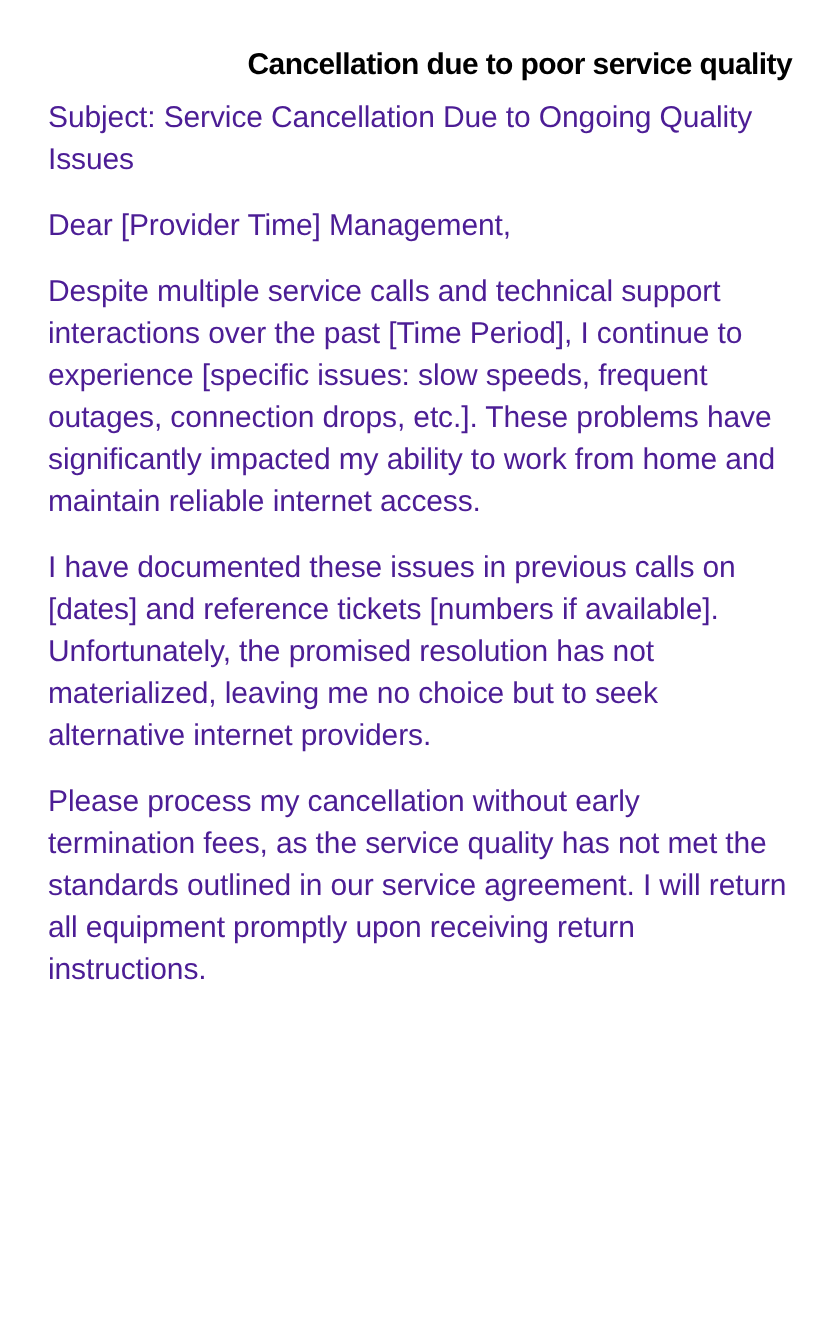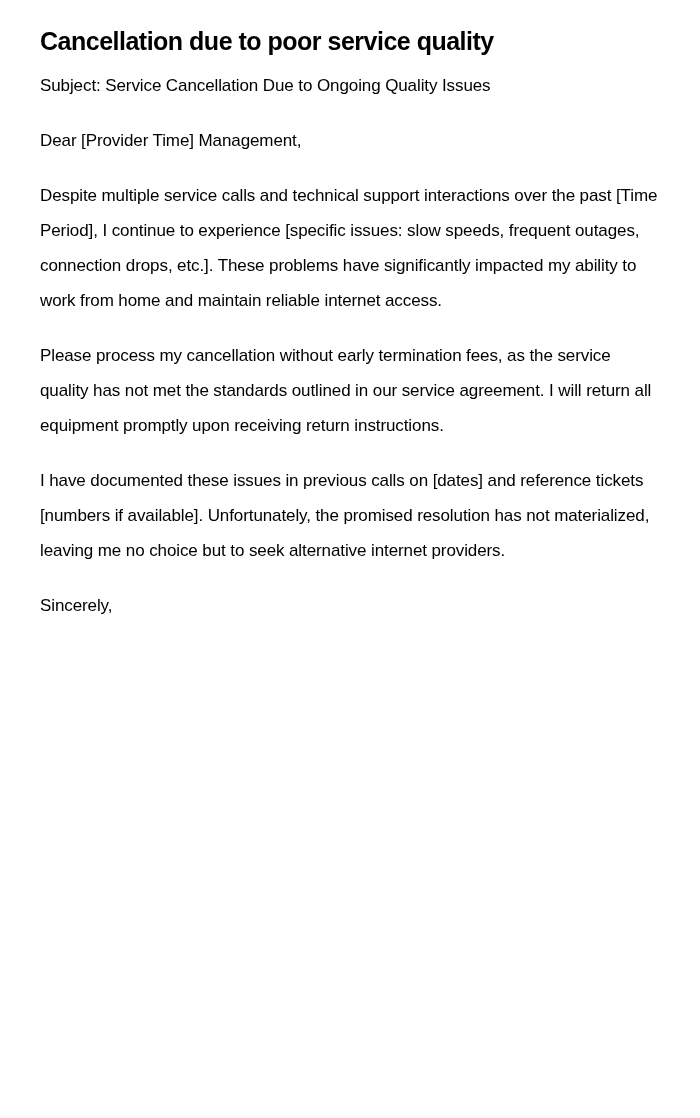--- a/index.html
+++ b/index.html
@@ -18,36 +18,36 @@
       box-sizing: border-box;
       padding: 24px 40px 0 40px;
       width: 700px;
     }
     .title {
       font-family: "Liberation Sans", sans-serif;
       font-weight: bold;
       font-size: 25px;
       letter-spacing: -0.5px;
       line-height: 34px;
-      margin: 0 0 10px 0;
+      margin: 13px 0 10px 0;
       color: #000000;
+      text-align: right;
     }
     .para {
-      font-size: 17px;
+      font-size: 25px;
       line-height: 35px;
       margin: 0 0 20px 0;
       letter-spacing: -0.1px;
-      color: #000000;
+      color: #4c1d95;
     }
     .para.subject { margin-bottom: 20px; }
   </style>
 </head>
 <body>
 
 <div class="page">
   <h1 class="title">Cancellation due to poor service quality</h1>
   <p class="para subject">Subject: Service Cancellation Due to Ongoing Quality Issues</p>
   <p class="para">Dear [Provider Time] Management,</p>
   <p class="para">Despite multiple service calls and technical support interactions over the past [Time Period], I continue to experience [specific issues: slow speeds, frequent outages, connection drops, etc.]. These problems have significantly impacted my ability to work from home and maintain reliable internet access.</p>
+  <p class="para">I have documented these issues in previous calls on [dates] and reference tickets [numbers if available]. Unfortunately, the promised resolution has not materialized, leaving me no choice but to seek alternative internet providers.</p>
   <p class="para">Please process my cancellation without early termination fees, as the service quality has not met the standards outlined in our service agreement. I will return all equipment promptly upon receiving return instructions.</p>
-  <p class="para">I have documented these issues in previous calls on [dates] and reference tickets [numbers if available]. Unfortunately, the promised resolution has not materialized, leaving me no choice but to seek alternative internet providers.</p>
-  <p class="para">Sincerely,</p>
 </div>
 
 </body></html>

